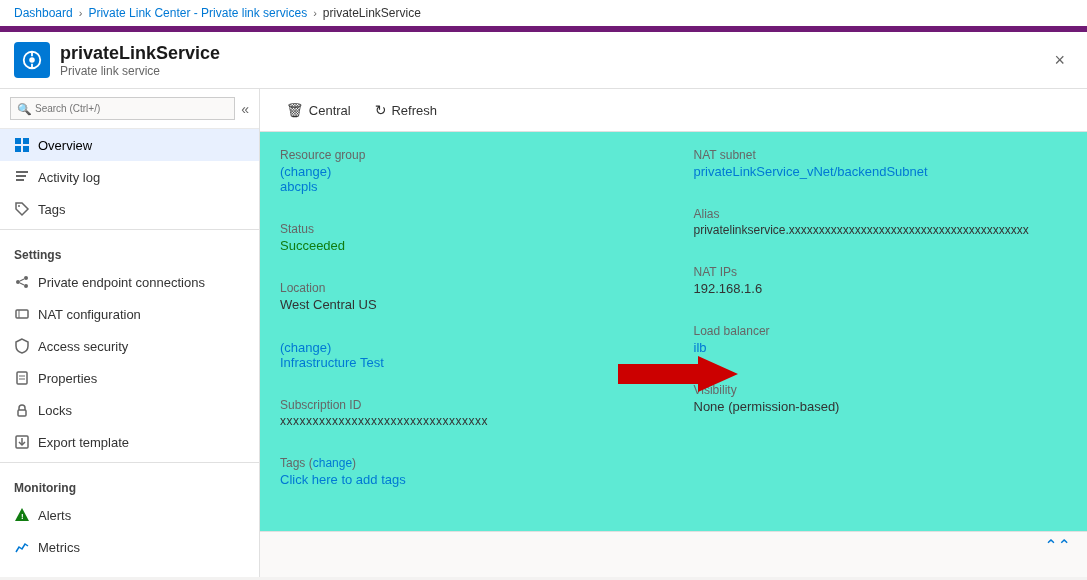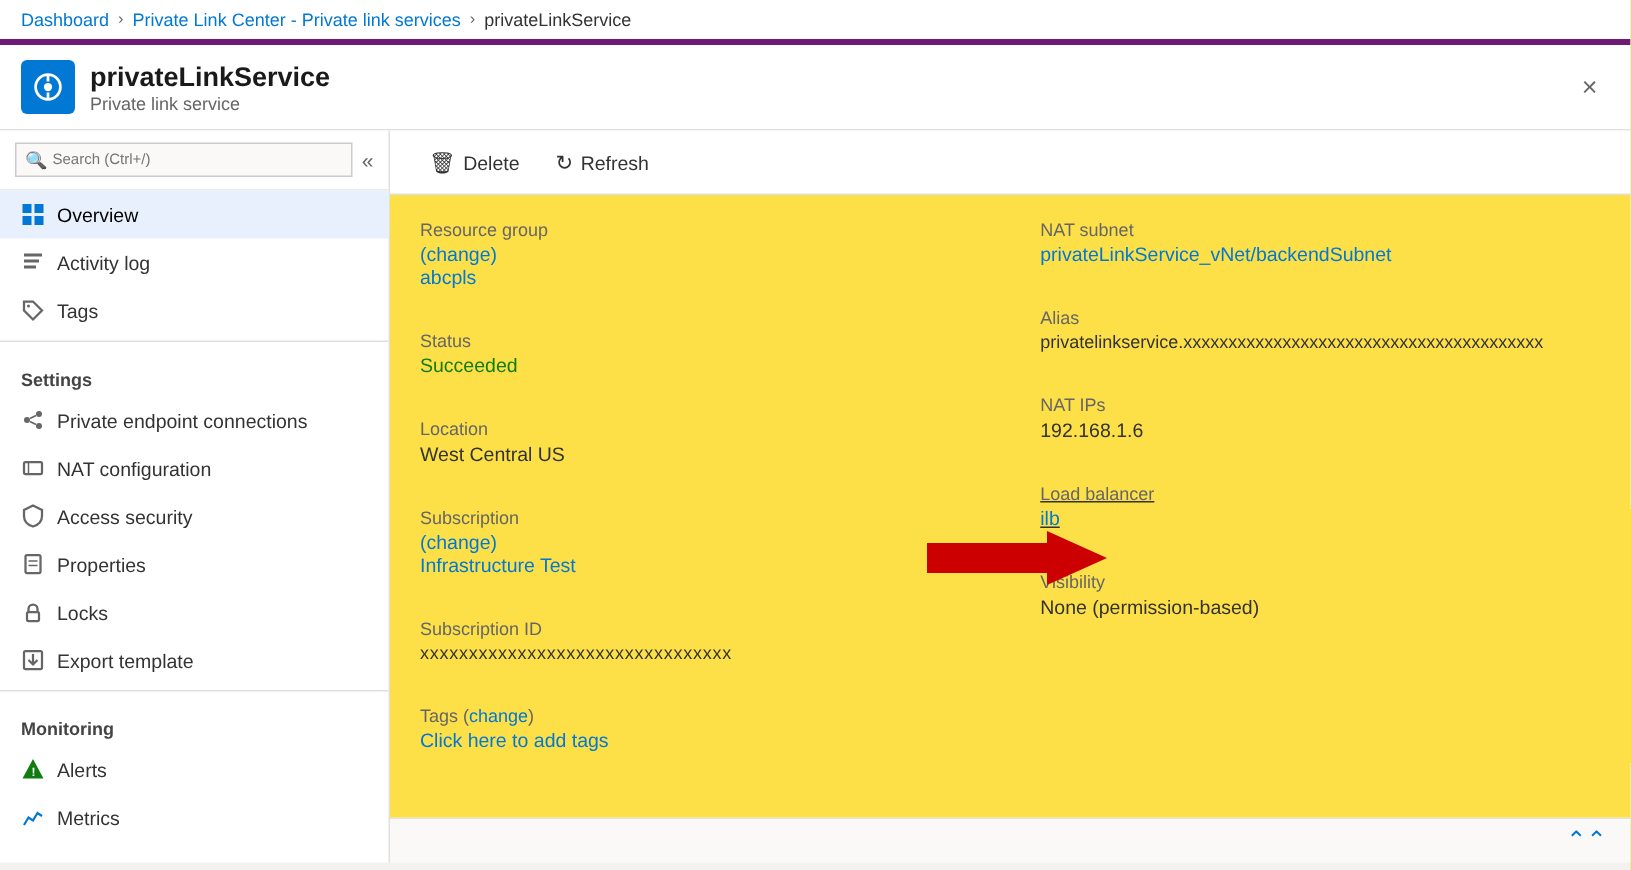--- a/index.html
+++ b/index.html
@@ -1,19 +1,19 @@
 <!DOCTYPE html>
 <html><head>
   <meta charset="utf-8">
   <style>
     * { box-sizing: border-box; margin: 0; padding: 0; }
     body { font-family: 'Segoe UI', Arial, sans-serif; font-size: 13px; color: #333; background: #f3f2f1; height: 580px; width: 1087px; overflow: hidden; }
 
     
-    .breadcrumb { background: #fff; border-bottom: 4px solid #701a75; padding: 6px 14px; display: flex; align-items: center; gap: 6px; font-size: 12px; }
+    .breadcrumb { background: #fff; border-bottom: 6px solid #701a75; padding: 6px 14px; display: flex; align-items: center; gap: 6px; font-size: 12px; }
     .breadcrumb a { color: #0078d4; text-decoration: none; }
     .breadcrumb-sep { color: #666; font-size: 11px; }
     .breadcrumb-current { color: #333; font-weight: 500; }
 
     
     .resource-header { background: #fff; border-bottom: 1px solid #e0e0e0; padding: 10px 14px; display: flex; align-items: center; justify-content: space-between; }
     .resource-header-left { display: flex; align-items: center; gap: 10px; }
     .resource-icon { width: 36px; height: 36px; background: #0078d4; border-radius: 4px; display: flex; align-items: center; justify-content: center; }
     .resource-icon svg { width: 22px; height: 22px; fill: white; }
     .resource-title h1 { font-size: 18px; font-weight: 600; color: #1a1a1a; }
@@ -214,29 +214,29 @@
       </span>
       <span>Metrics</span>
     </div>
   </div>
 
   <div class="content-area">
 
     <div class="toolbar">
       <button class="toolbar-btn">
         <span style="font-size:14px;">🗑</span>
-        <span>Delete</span>
+        <span>Central</span>
       </button>
       <button class="toolbar-btn">
         <span style="font-size:14px;">↻</span>
         <span>Refresh</span>
       </button>
     </div>
 
-    <div style="background:#fde047; padding:16px 20px; position:relative;">
+    <div style="background:#5eead4; padding:16px 20px; position:relative;">
       <div style="display:grid; grid-template-columns:1fr 1fr; gap:0 40px;">
 
         <div>
 
           <div class="info-cell" style="margin-bottom:14px;">
             <div class="detail-label">Resource group</div>
             <div>
               <a href="#" class="detail-link">(<span>change</span>)</a>
               <br>
               <span style="color:#0078d4;">abcpls</span>
@@ -247,21 +247,20 @@
             <div class="detail-label">Status</div>
             <div class="detail-value" style="color:#107c10;">Succeeded</div>
           </div>
 
           <div class="info-cell" style="margin-bottom:14px;">
             <div class="detail-label">Location</div>
             <div class="detail-value">West Central US</div>
           </div>
 
           <div class="info-cell" style="margin-bottom:14px;">
-            <div class="detail-label">Subscription</div>
             <div>
               <a href="#" class="detail-link">(<span>change</span>)</a>
               <br>
               <a href="#" class="detail-link">Infrastructure Test</a>
             </div>
           </div>
 
           <div class="info-cell" style="margin-bottom:14px;">
             <div class="detail-label">Subscription ID</div>
             <div class="detail-value sub-id">xxxxxxxxxxxxxxxxxxxxxxxxxxxxxxxx</div>
@@ -290,21 +289,21 @@
           <div class="info-cell" style="margin-bottom:14px;">
             <div class="detail-label">Alias</div>
             <div class="alias-text">privatelinkservice.xxxxxxxxxxxxxxxxxxxxxxxxxxxxxxxxxxxxxxxx</div>
           </div>
 
           <div class="info-cell" style="margin-bottom:14px;">
             <div class="detail-label">NAT IPs</div>
             <div class="detail-value">192.168.1.6</div>
           </div>
 
-          <div class="info-cell" style="margin-bottom:14px;text-decoration:underline;">
+          <div class="info-cell" style="margin-bottom:14px;">
             <div class="detail-label">Load balancer</div>
             <div>
               <a href="#" class="detail-link">ilb</a>
             </div>
           </div>
 
           <div class="info-cell" style="margin-bottom:14px;">
             <div class="detail-label">Visibility</div>
             <div class="detail-value">None (permission-based)</div>
           </div>

